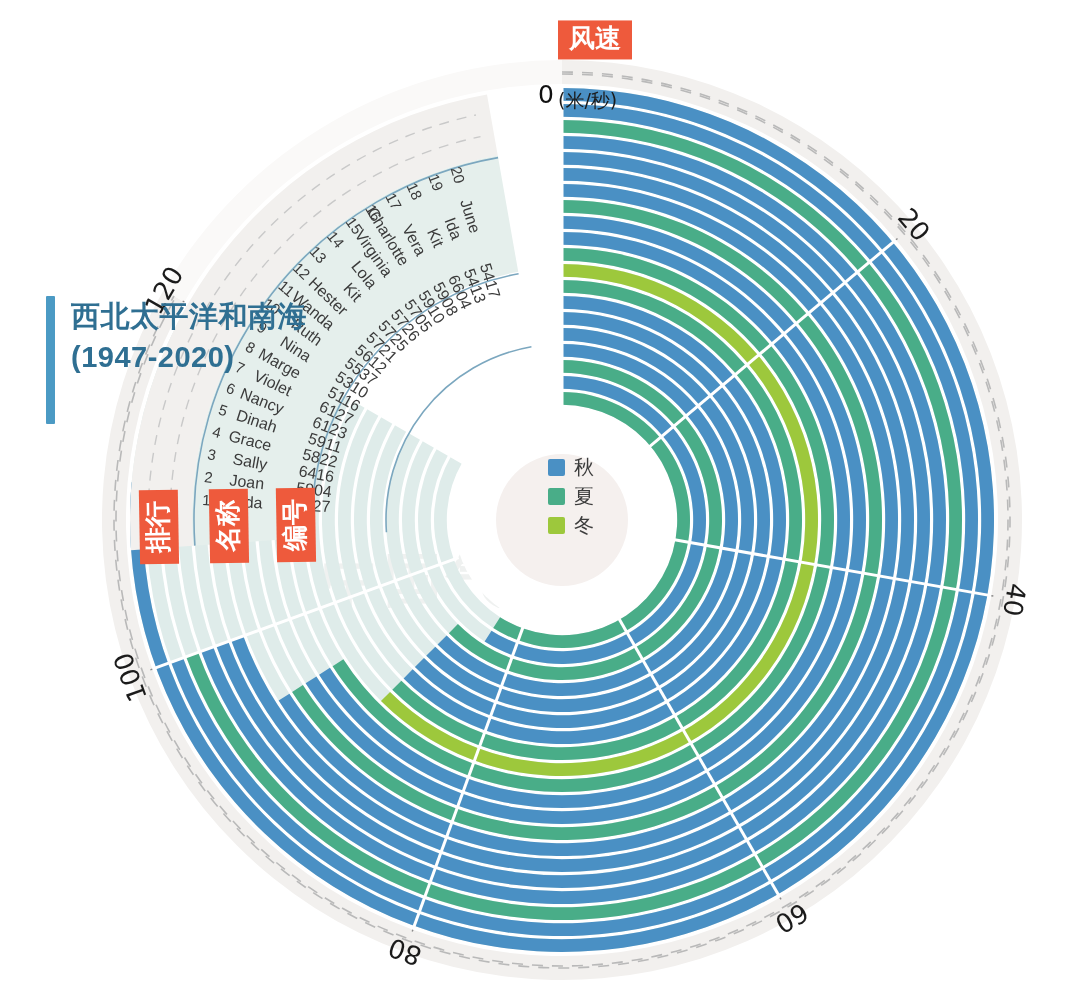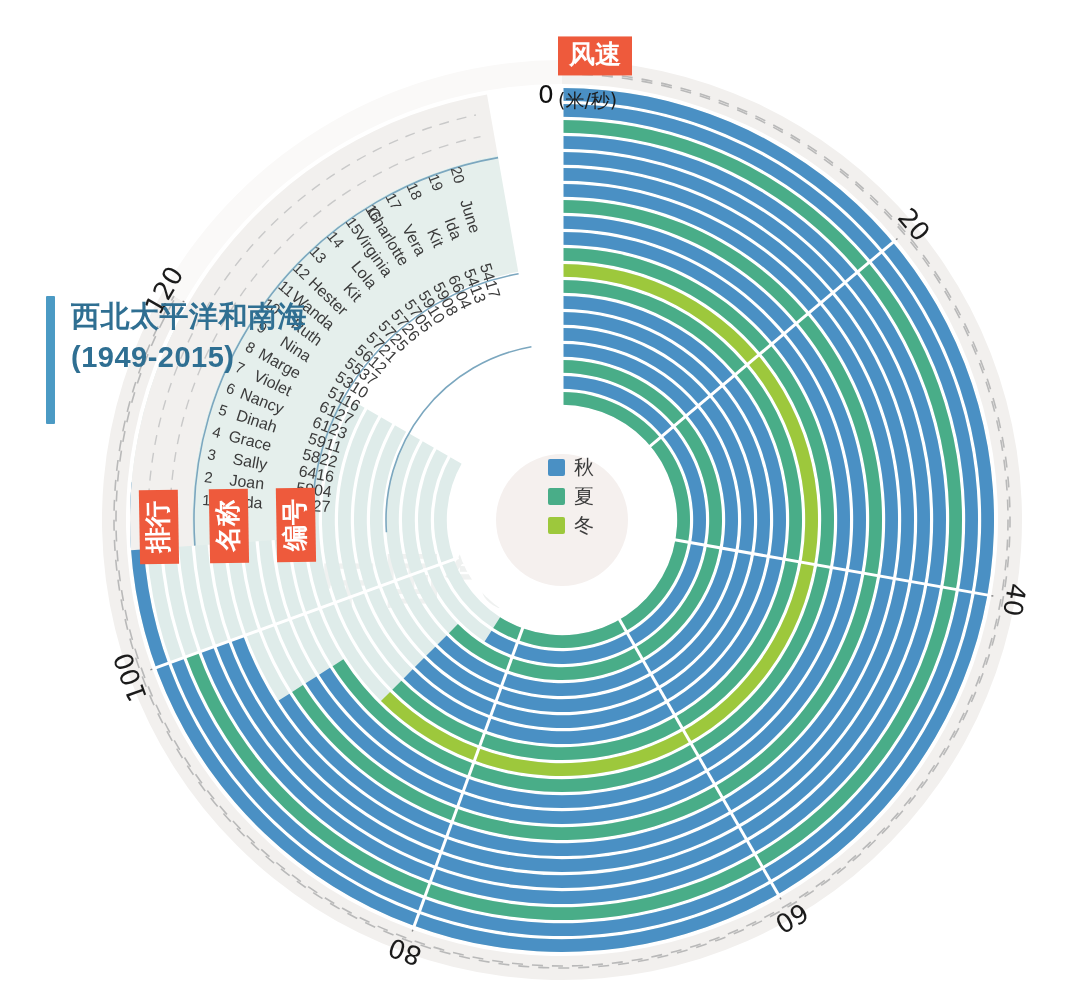--- a/index.html
+++ b/index.html
@@ -276,21 +276,21 @@
         <text x="459.08515993759653" y="183.38072590101154" font-size="15" fill="#3b3b3b" font-family="&quot;Liberation Sans&quot;, sans-serif" text-anchor="end" dominant-baseline="middle" transform="rotate(433 459.08515993759653 183.38072590101154)">20</text>
         <text x="474.2884885831789" y="233.10857321108938" font-size="16" fill="#3b3b3b" font-family="&quot;Liberation Sans&quot;, sans-serif" text-anchor="end" dominant-baseline="middle" transform="rotate(433 474.2884885831789 233.10857321108938)">June</text>
         <text x="494.169764504325" y="298.1372966165758" font-size="16" fill="#3b3b3b" font-family="&quot;Liberation Sans&quot;, sans-serif" text-anchor="end" dominant-baseline="middle" transform="rotate(433 494.169764504325 298.1372966165758)">5417</text>
       </g>
     </svg>
 
   <div class="title-block">
     <div class="title-bar"></div>
     <div class="title-lines">
       <div>西北太平洋和南海</div>
-      <div>(1949-2015)</div>
+      <div>(1947-2020)</div>
     </div>
   </div>
 
   <div class="legend">
     <div class="legend-row">
       <span class="legend-swatch" style="background:#4a90c4"></span>
       <span class="legend-label">秋</span>
     </div>
     <div class="legend-row">
       <span class="legend-swatch" style="background:#49ad88"></span>
@@ -298,18 +298,18 @@
     </div>
     <div class="legend-row">
       <span class="legend-swatch" style="background:#9dc83c"></span>
       <span class="legend-label">冬</span>
     </div>
   </div>
 
   <div class="flag" id="flag-rank" style="left: 159.061px; top: 527.033px; transform: translate(-50%, -50%) rotate(269deg);">排行</div>
   <div class="flag" id="flag-name" style="left: 229.051px; top: 525.812px; transform: translate(-50%, -50%) rotate(269deg);">名称</div>
   <div class="flag" id="flag-number" style="left: 296.041px; top: 524.642px; transform: translate(-50%, -50%) rotate(269deg);">编号</div>
-  <div class="flag" id="flag-speed" style="left: 594.925px; top: 56px; transform: translate(-50%, -50%);">风速</div>
+  <div class="flag" id="flag-speed" style="left: 594.925px; top: 40px; transform: translate(-50%, -50%);">风速</div>
 
   <div class="zero-label" id="zero-tick" style="left: 538px; top: 80px;">0</div>
   <div class="unit-label" id="unit-lbl" style="font-size: 19px; left: 558px; top: 88px;">(米/秒)</div>
 
 </div>
 
 </body></html>

